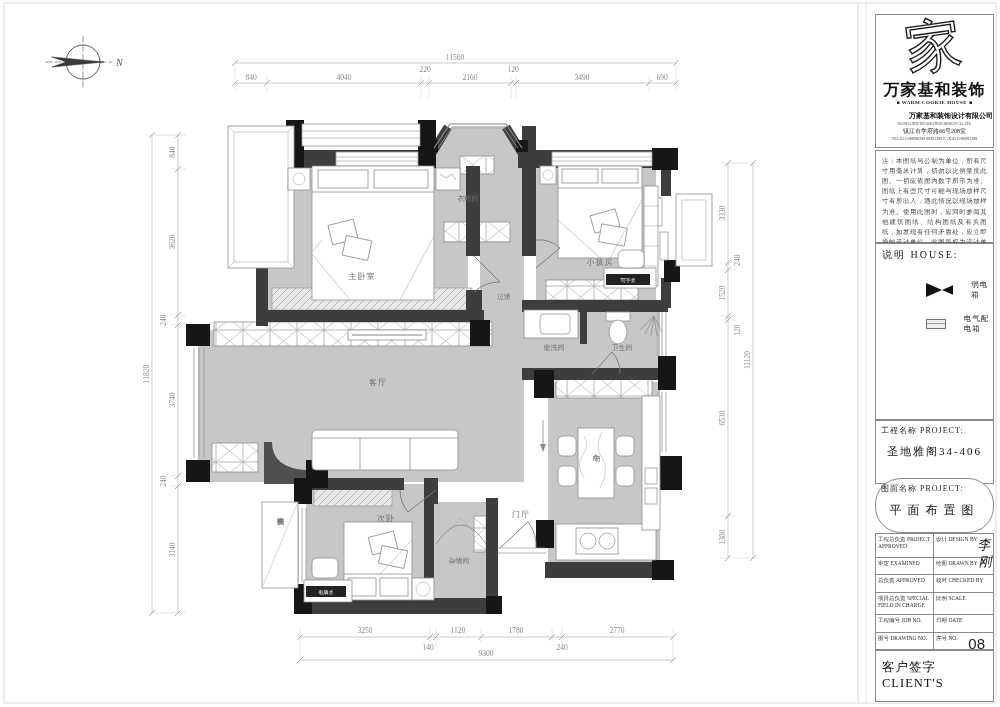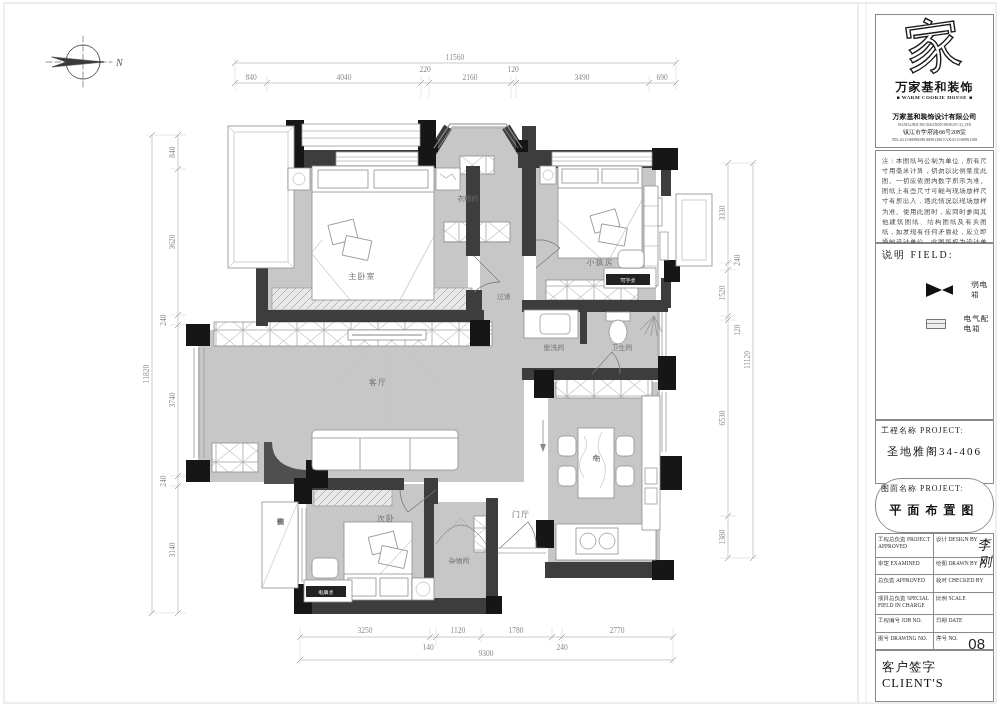--- a/index.html
+++ b/index.html
@@ -1,23 +1,23 @@
 <!DOCTYPE html>
 <html><head>
 <meta charset="utf-8">
 <style>
   html,body{margin:0;padding:0;background:#fff;}
   #sheet{position:relative;width:1000px;height:707px;background:#fff;overflow:hidden;
          font-family:"Liberation Serif",serif;color:#333;}
   .box{position:absolute;left:875px;width:119px;border:1px solid #8a8a8a;background:#fff;box-sizing:border-box;}
   .tiny{font-size:5.5px;color:#333;}
   #logoBox{top:14px;height:134px;text-align:center;}
-  .brand{font-size:12px;font-weight:bold;letter-spacing:1px;color:#111;line-height:1.1;}
+  .brand{font-size:16px;font-weight:bold;letter-spacing:1px;color:#111;line-height:1.1;}
   .tagline{font-size:5px;font-weight:bold;color:#111;letter-spacing:.5px;margin-top:1px;}
-  .company{font-size:7px;font-weight:bold;margin-top:12px;color:#111;}
+  .company{font-size:7px;font-weight:bold;margin-top:6px;color:#111;text-align:right;}
   .companyEn{font-size:4px;color:#444;transform:scale(.9);}
   .addr{font-size:6px;color:#222;margin-top:1px;}
   .tel{font-size:4px;color:#444;}
   #notesBox{top:150px;height:93px;padding:5px 6px;box-sizing:border-box;}
   #notesBody{font-size:6.4px;line-height:1.58;color:#444;text-align:justify;letter-spacing:.3px;}
   #notes2Box{top:243px;height:177px;}
   #notesHeading{font-size:10px;letter-spacing:2px;color:#222;padding:4px 6px;}
   .legendRow{display:flex;align-items:center;margin:14px 0 0 32px;padding-left:18px;}
   .legendRow .lab{font-size:7.5px;color:#222;margin-left:18px;letter-spacing:1px;}
   .elecSym{width:26px;height:8px;border:1px solid #777;background:#eee;position:relative;}
@@ -387,42 +387,42 @@
   <div class="companyEn">WANJIAJIHE DECORATION DESIGN CO.,LTD</div>
   <div class="addr">镇江市学府路66号208室</div>
   <div class="tel">TEL:0511-88988288 88981288  FAX:0511-88981388</div>
 </div>
 
 <div class="box" id="notesBox">
   <div id="notesBody">注：本图纸与公制为单位，所有尺寸用毫米计算，切勿以比例量度此图。一切应依图内数字所示为准。图纸上有些尺寸可能与现场放样尺寸有所出入，遇此情况以现场放样为准。使用此图时，应同时参阅其他建筑图纸、结构图纸及有关图纸，如发现有任何矛盾处，应立即通知设计单位。此图版权为设计单位所有。</div>
 </div>
 
 <div class="box" id="notes2Box">
-  <div id="notesHeading">说明  FIELD:</div>
+  <div id="notesHeading">说明  HOUSE:</div>
   <div class="legendRow">
     <svg width="32" height="14">
       <polygon points="0,0 16,7 0,14" fill="#111"></polygon>
           <polygon points="32,0 16,7 32,14" fill="#111"></polygon>
     </svg>
     <span class="lab">弱电箱</span>
   </div>
   <div class="legendRow">
     <div class="elecSym"></div>
     <span class="lab">电气配电箱</span>
   </div>
 </div>
 
 <div class="box" id="projectBox">
   <div class="blkLabel">工程名称 PROJECT:</div>
   <div class="blkValue">圣地雅阁34-406</div>
 </div>
 
 <div class="box" id="drawingBox">
   <div class="blkLabel">图面名称 PROJECT:</div>
-  <div class="blkValue" style="letter-spacing:6px;font-size:12px;font-weight:bold;">平面布置图</div>
+  <div class="blkValue" style="letter-spacing:6px;font-size:12px;">平面布置图</div>
 </div>
 
 <div class="box" id="approvalBox">
   <div class="apRow" style="height:23px;">
         <div class="apL tiny">工程总负责 PROJECT APPROVED</div>
         <div class="apR tiny">设计 DESIGN BY</div>
       </div>
   <div class="apRow" style="height:16px;">
         <div class="apL tiny">审定 EXAMINED</div>
         <div class="apR tiny">绘图 DRAWN BY</div>

